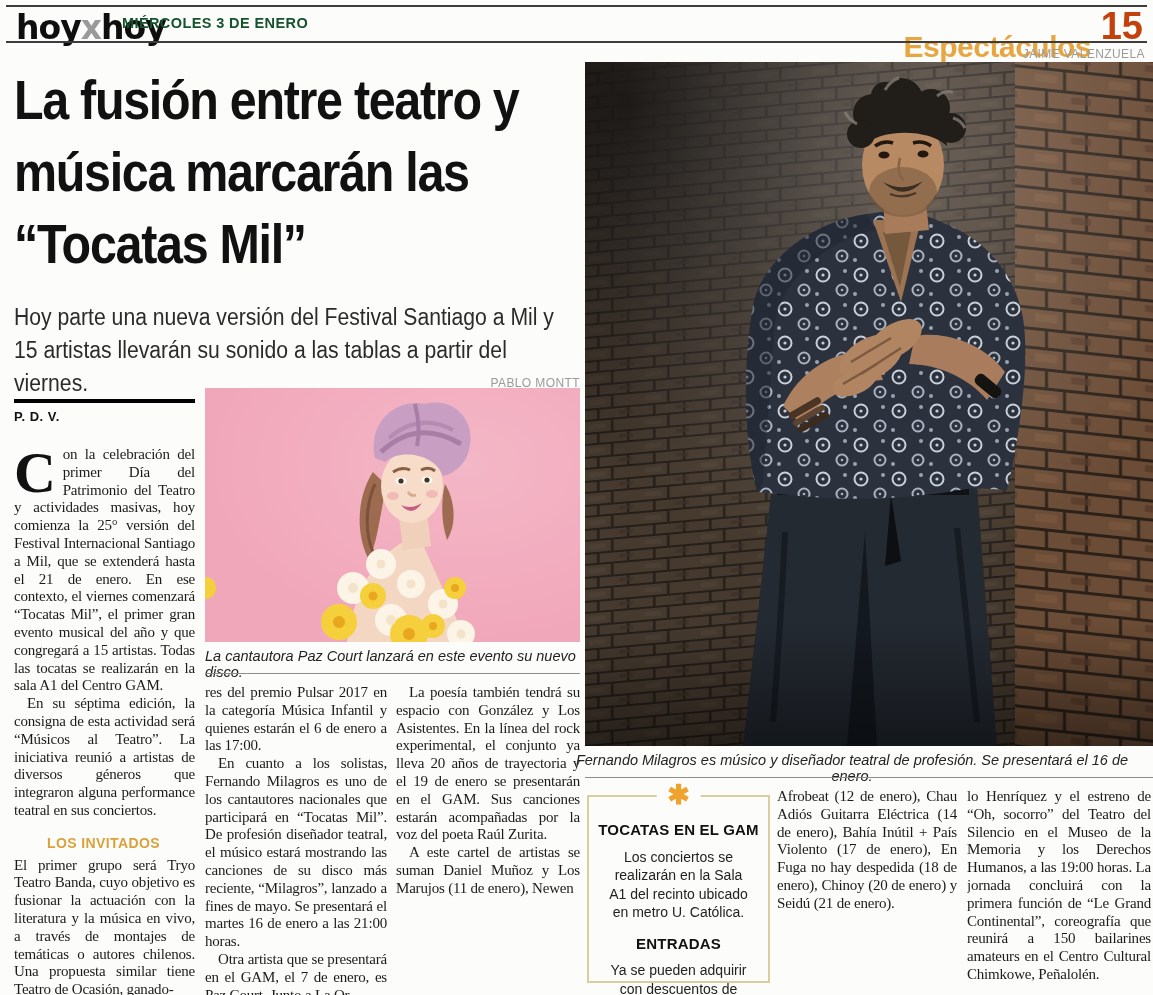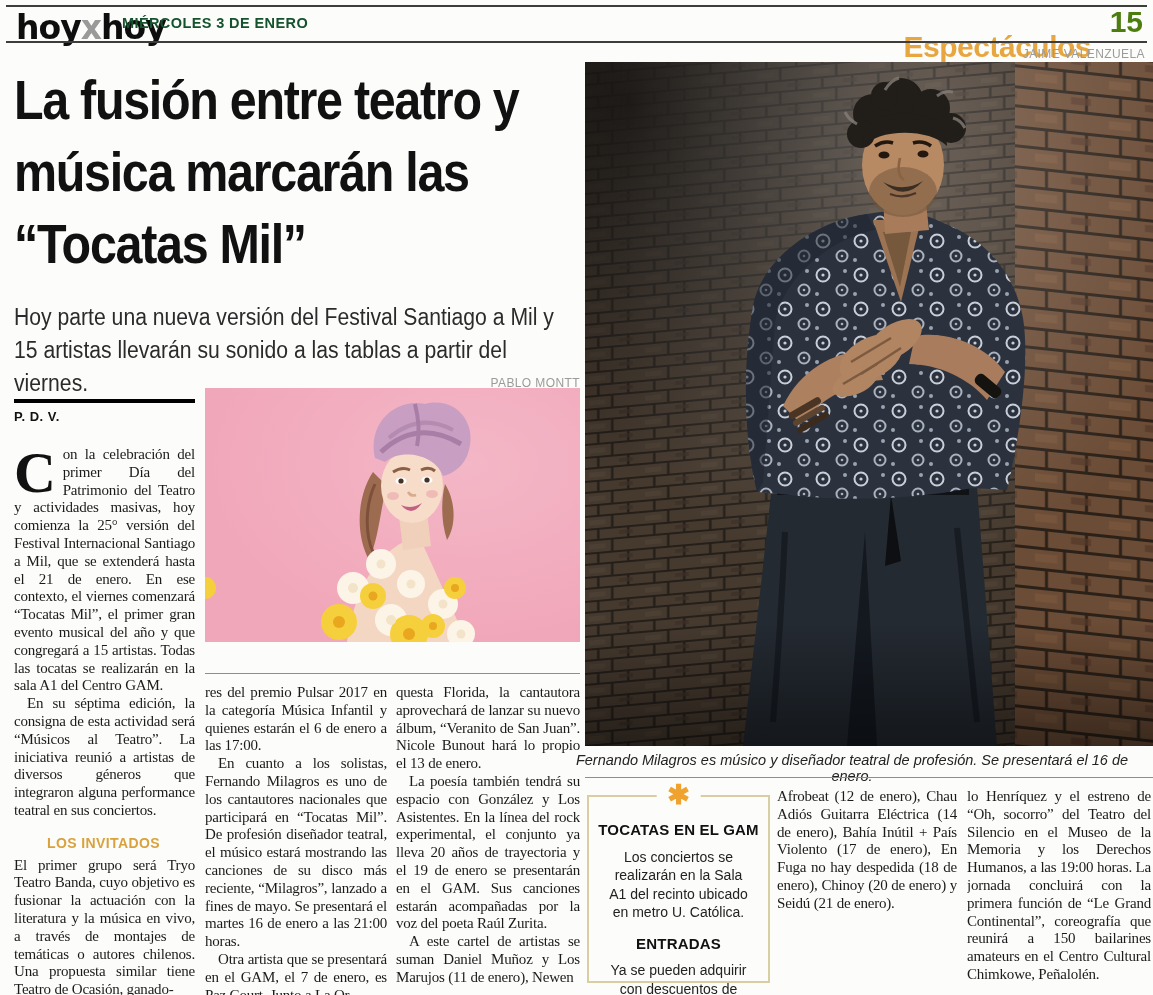--- a/index.html
+++ b/index.html
@@ -5,21 +5,21 @@
   html,body{margin:0;padding:0;background:#e9e9e9;}
   .page{position:relative;width:1153px;height:995px;margin:0 auto;background:#fcfcfa;overflow:hidden;
         font-family:"Liberation Sans",sans-serif;color:#1a1a1a;}
   .hrule{position:absolute;background:#3d3d3d;}
   
   .logo{position:absolute;left:16px;top:8px;font-family:"DejaVu Sans",sans-serif;font-weight:bold;
         font-size:33px;letter-spacing:-1px;color:#0e0e0e;}
   .logo .x{color:#9a9a9a;}
   .mdate{position:absolute;left:122px;top:15px;font-size:14.5px;font-weight:bold;letter-spacing:.4px;color:#14532d;}
   .section{position:absolute;right:62px;top:5px;font-size:30px;font-weight:bold;color:#E7A63F;letter-spacing:-.5px;margin-top:25px;}
-  .pagenum{position:absolute;right:10px;top:5px;font-size:30px;font-weight:bold;color:#4d7c0f;}
+  .pagenum{position:absolute;right:10px;top:5px;font-size:38px;font-weight:bold;color:#c2410c;}
   .credit{font-size:12px;font-weight:normal;color:#9b9b9b;letter-spacing:.4px;}
   .credit-main{position:absolute;right:8px;top:47px;}
   .credit-inset{position:absolute;left:205px;top:376px;width:375px;text-align:right;}
   
   .headline{position:absolute;left:14px;top:64px;width:650px;margin:0;font-size:56px;line-height:72px;
             font-weight:bold;color:#111;letter-spacing:-1.5px;transform:scaleX(.865);transform-origin:left top;}
   .deck{position:absolute;left:14px;top:301px;width:618px;margin:0;font-size:23px;line-height:33px;
         color:#2b2b2b;transform:scaleX(.92);transform-origin:left top;}
   .byline-rule{position:absolute;left:14px;top:399px;width:181px;height:4px;background:#000;}
   .byline{position:absolute;left:14px;top:409px;font-size:13px;font-weight:bold;letter-spacing:.5px;color:#111;}
@@ -151,29 +151,29 @@
           <circle cx="176" cy="176" r="4.5"></circle>
             <circle cx="148" cy="200" r="5"></circle>
           <circle cx="206" cy="196" r="4.5"></circle>
             <circle cx="238" cy="216" r="4.5"></circle>
           <circle cx="186" cy="232" r="5"></circle>
             <circle cx="256" cy="246" r="4.5"></circle>
         </g>
       </g>
     </svg>
   </div>
+  <div class="caption caption-inset">La cantautora Paz Court lanzará en este evento su nuevo disco.</div>
   <div class="caprule caprule-inset"></div>
 
   <div class="col col2">
     <p>res del premio Pulsar 2017 en la categoría Música Infantil y quienes estarán el 6 de enero a las 17:00.</p>
     <p class="ind">En cuanto a los solistas, Fernando Milagros es uno de los cantautores nacionales que participará en “Tocatas Mil”. De profesión diseñador teatral, el músico estará mostrando las canciones de su disco más reciente, “Milagros”, lanzado a fines de mayo. Se presentará el martes 16 de enero a las 21:00 horas.</p>
     <p class="ind">Otra artista que se presentará en el GAM, el 7 de enero, es Paz Court. Junto a La Or-</p>
   </div>
   <div class="col col3">
-    <p>questa Florida, la cantautora aprovechará de lanzar su nuevo álbum, “Veranito de San Juan”. Nicole Bunout hará lo propio el 13 de enero.</p>
     <p class="ind">La poesía también tendrá su espacio con González y Los Asistentes. En la línea del rock experimental, el conjunto ya lleva 20 años de trayectoria y el 19 de enero se presentarán en el GAM. Sus canciones estarán acompañadas por la voz del poeta Raúl Zurita.</p>
     <p class="ind">A este cartel de artistas se suman Daniel Muñoz y Los Marujos (11 de enero), Newen</p>
   </div>
 
   <div class="main-photo">
     <svg width="568" height="684" viewBox="0 0 568 684">
       <defs>
         <pattern id="bricksL" width="56" height="24" patternUnits="userSpaceOnUse">
           <rect width="56" height="24" fill="#463a2f"></rect>
           <rect y="11" width="56" height="2" fill="#251f1a"></rect>

